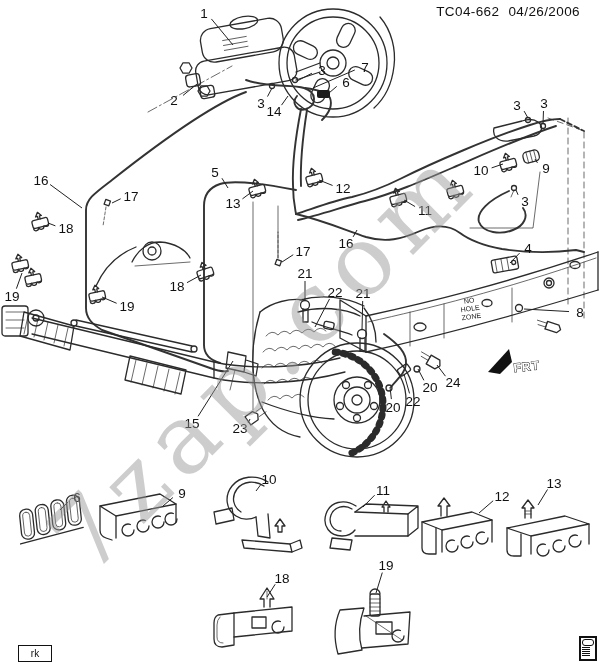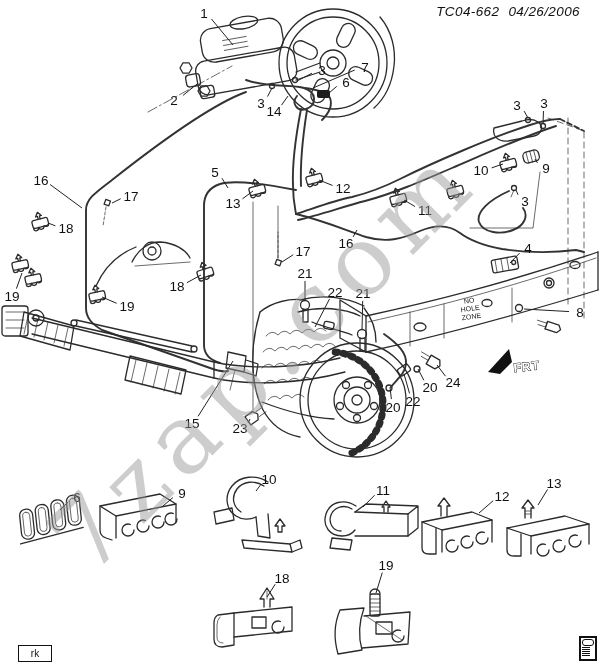--- a/index.html
+++ b/index.html
@@ -1,19 +1,19 @@
 <!DOCTYPE html>
 <html><head>
 <meta charset="utf-8">
 <style>
   html,body{margin:0;padding:0;background:#fff;}
   .stage{position:relative;width:600px;height:668px;background:#fff;overflow:hidden;
          font-family:"Liberation Sans",sans-serif;color:#111;}
   .doc-title{position:absolute;top:4px;right:20px;font-size:13.5px;letter-spacing:.4px;
-             color:#111;white-space:nowrap;font-style:italic;}
+             color:#111;white-space:nowrap;}
   .doc-title .gap{display:inline-block;width:9px;}
   svg{position:absolute;left:0;top:0;}
   .art{stroke:#2b2b2b;fill:none;stroke-width:1.3;stroke-linecap:round;stroke-linejoin:round;}
   .pipe{stroke-width:1.9;stroke:#333;}
   .thin{stroke-width:.7;}
   .co{font:13.5px "Liberation Sans",sans-serif;fill:#111;stroke:none;}
   .ld{stroke:#222;stroke-width:1;fill:none;}
   .nhz{font:7px "Liberation Sans",sans-serif;fill:#222;stroke:none;text-anchor:middle;}
   .frt{font:bold 12px "Liberation Sans",sans-serif;fill:#fff;stroke:#111;stroke-width:.9;
        paint-order:stroke;letter-spacing:1px;}

